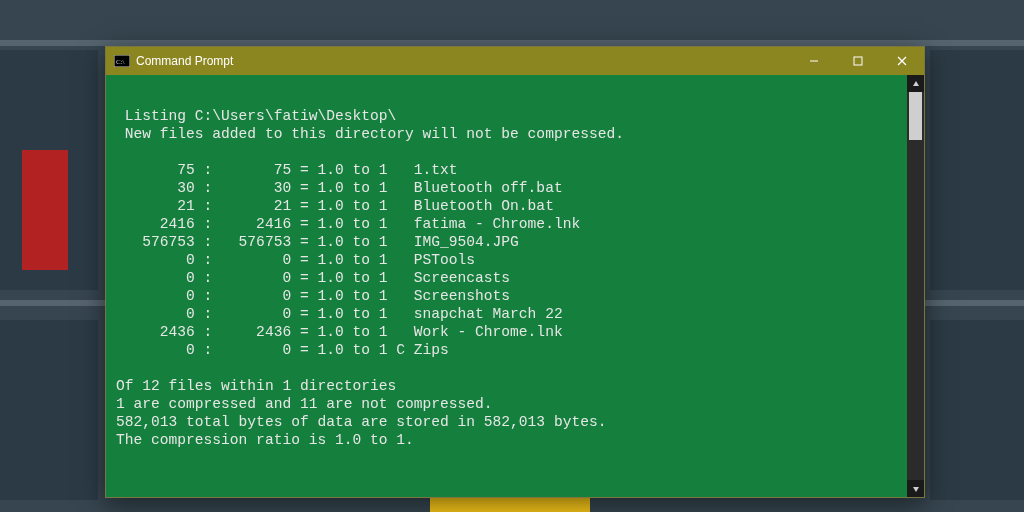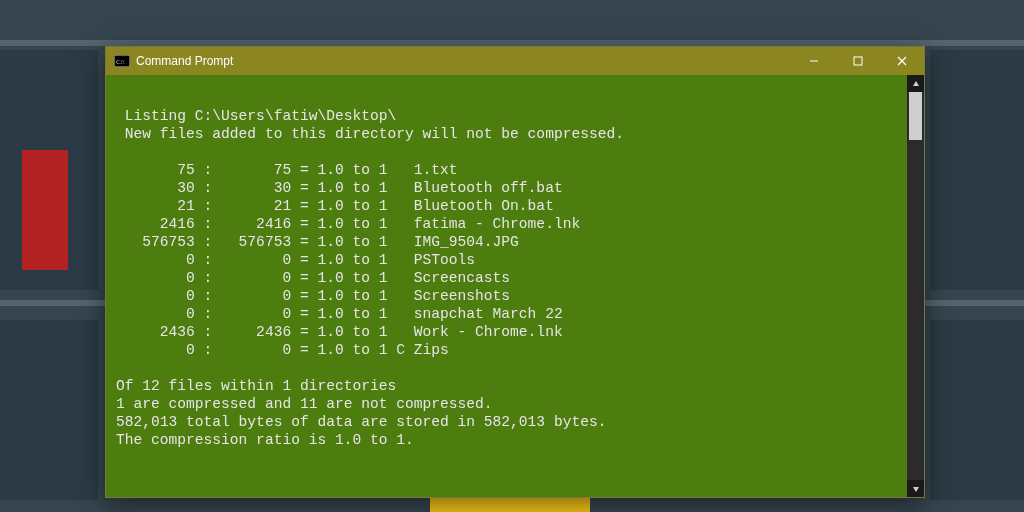--- a/index.html
+++ b/index.html
@@ -75,21 +75,21 @@
     display: flex;
     align-items: center;
     justify-content: center;
     color: #fff;
   }
   .win-btn svg { display: block; }
 
   .terminal-wrap {
     flex: 1 1 auto;
     display: flex;
-    background: #4d7c0f;
+    background: #15803d;
     min-height: 0;
   }
   .terminal {
     flex: 1 1 auto;
     padding: 14px 8px 8px 10px;
     color: #e6e6e6;
     font-size: 14.6px;
     line-height: 18px;
     white-space: pre;
     overflow: hidden;

